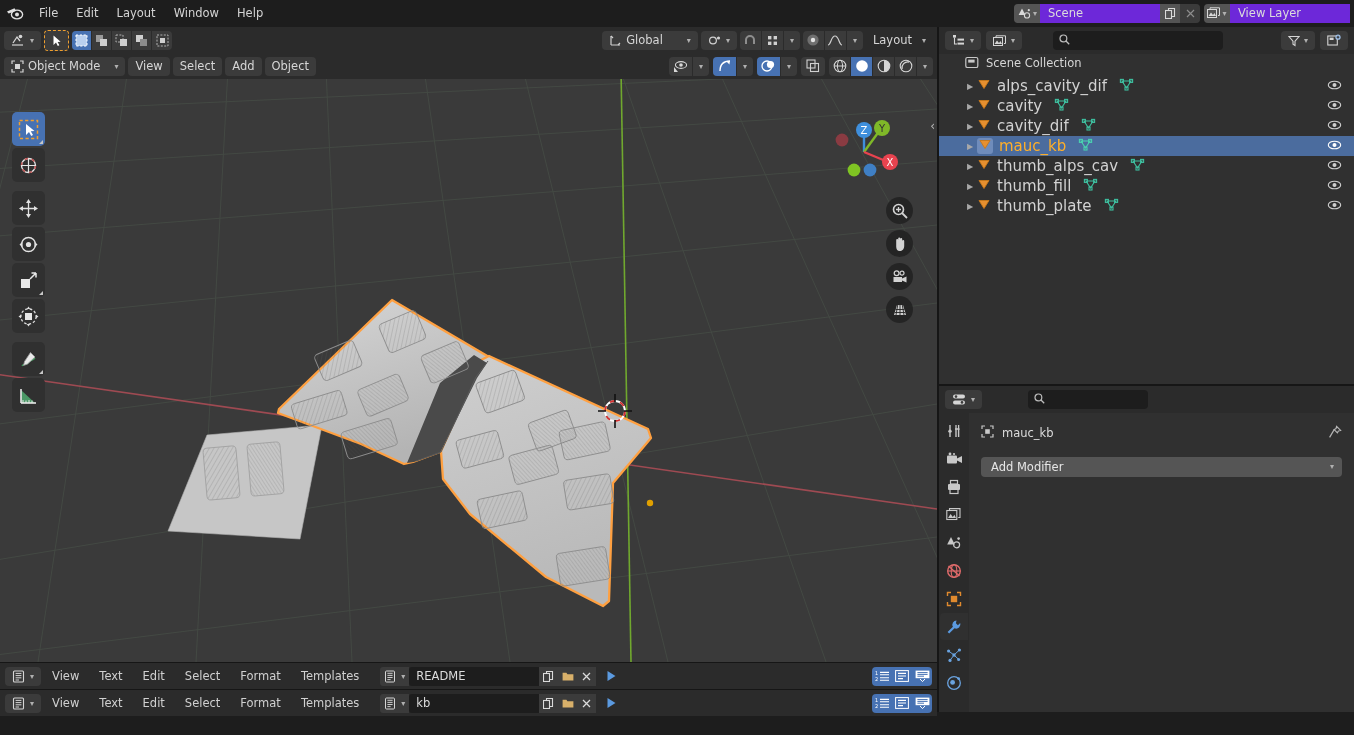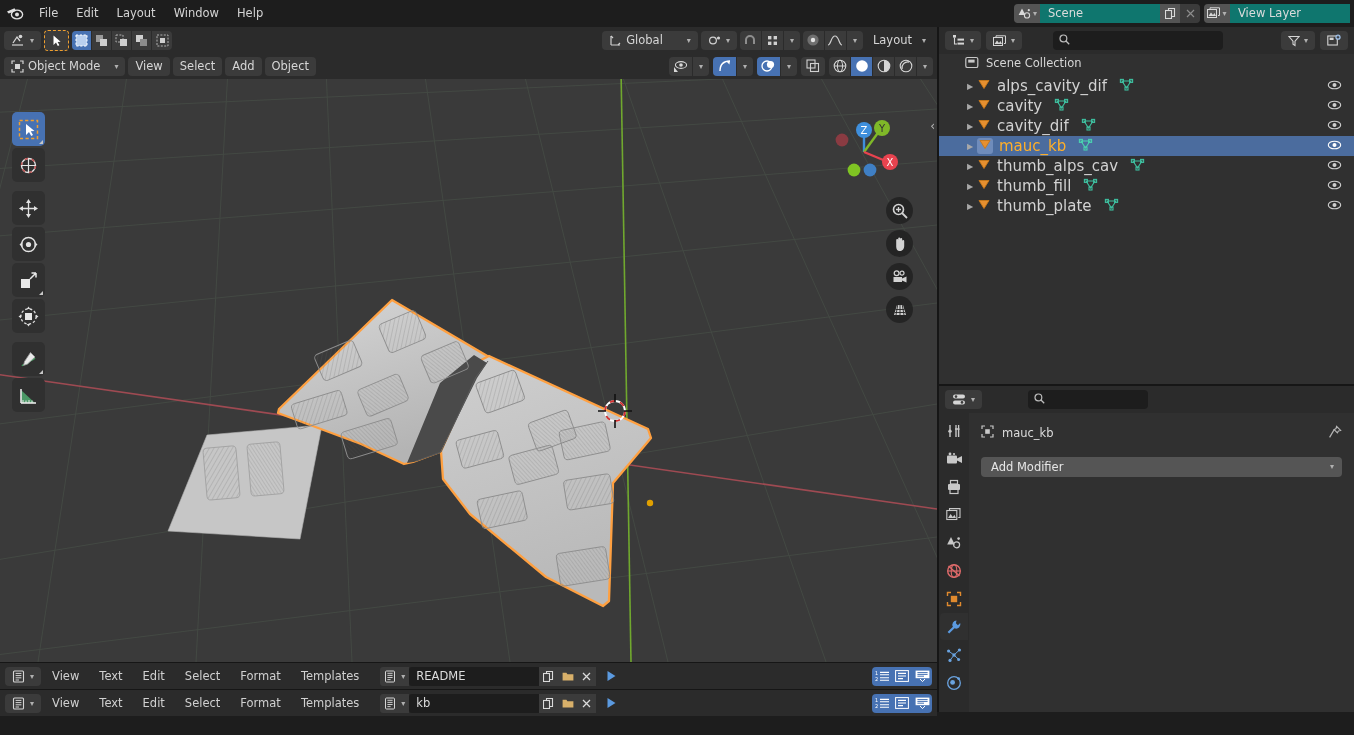--- a/index.html
+++ b/index.html
@@ -29,21 +29,21 @@
     position:relative; top:3px;
   }
   .ws-tab.active{ background:#3d3d3d; color:#e8e8e8; }
   .topbar-right{ margin-left:auto; display:flex; align-items:center; gap:4px; padding-right:4px; }
   .fieldgrp{ display:flex; align-items:center; background:#282828; border-radius:4px; height:19px; }
   .fieldgrp .icbtn{
     width:26px; height:19px; display:flex; align-items:center; justify-content:center;
     background:#545454; border-radius:4px 0 0 4px; gap:1px;
   }
   .fieldgrp .txt{
-    background:#0f766e; height:19px; min-width:120px; display:flex; align-items:center;
+    background:#6d28d9; height:19px; min-width:120px; display:flex; align-items:center;
     padding:0 8px; font-size:11.5px; color:#dcdcdc;
   }
   .fieldgrp .tailbtn{
     width:20px; height:19px; display:flex; align-items:center; justify-content:center; background:#545454;
   }
   .fieldgrp .tailbtn.last{ border-radius:0 4px 4px 0; background:#3b3b3b; }
 
   
   .viewport{
     position:absolute; left:0; top:27px; width:937px; height:635px;

